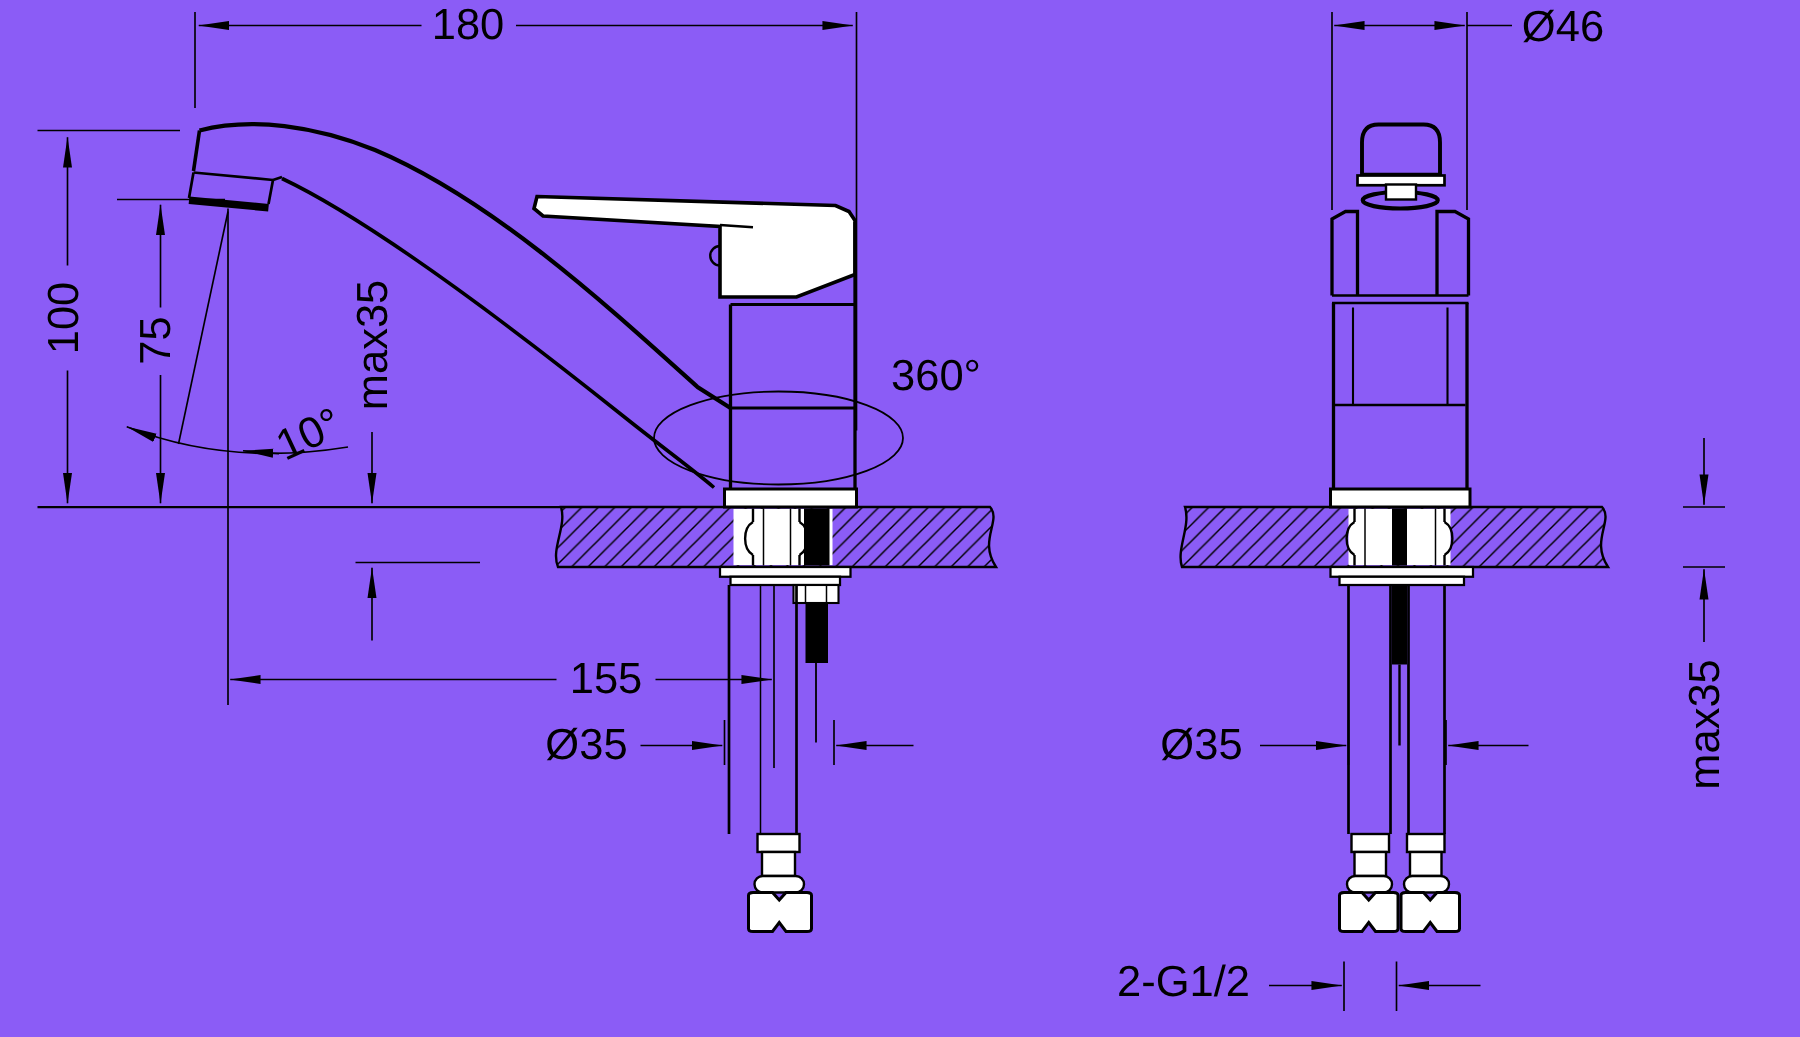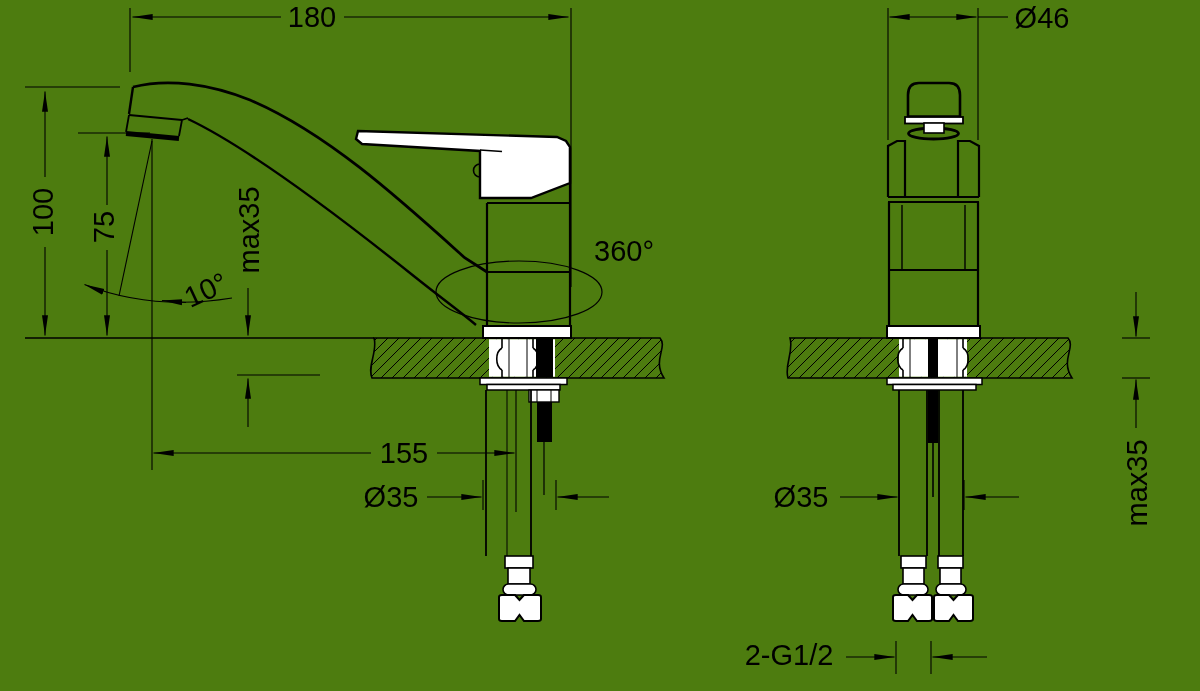--- a/index.html
+++ b/index.html
@@ -1,16 +1,16 @@
 <!DOCTYPE html>
 <html><head>
 <meta charset="utf-8">
 <style>
   html,body{margin:0;padding:0;background:#fff;}
-  .stage{width:1200px;height:691px;background:#4d7c0f;position:relative;overflow:hidden;}
+  .stage{width:1200px;height:691px;background:#8b5cf6;position:relative;overflow:hidden;}
   svg{display:block;}
   text{font-family:"Liberation Sans","DejaVu Sans",sans-serif;fill:#000;}
   .dim-label{font-size:29px;}
 </style>
 </head>
 <body>
 
 <div class="stage">
 <svg width="1200" height="691" viewBox="0 0 1200 691">
   <defs>

